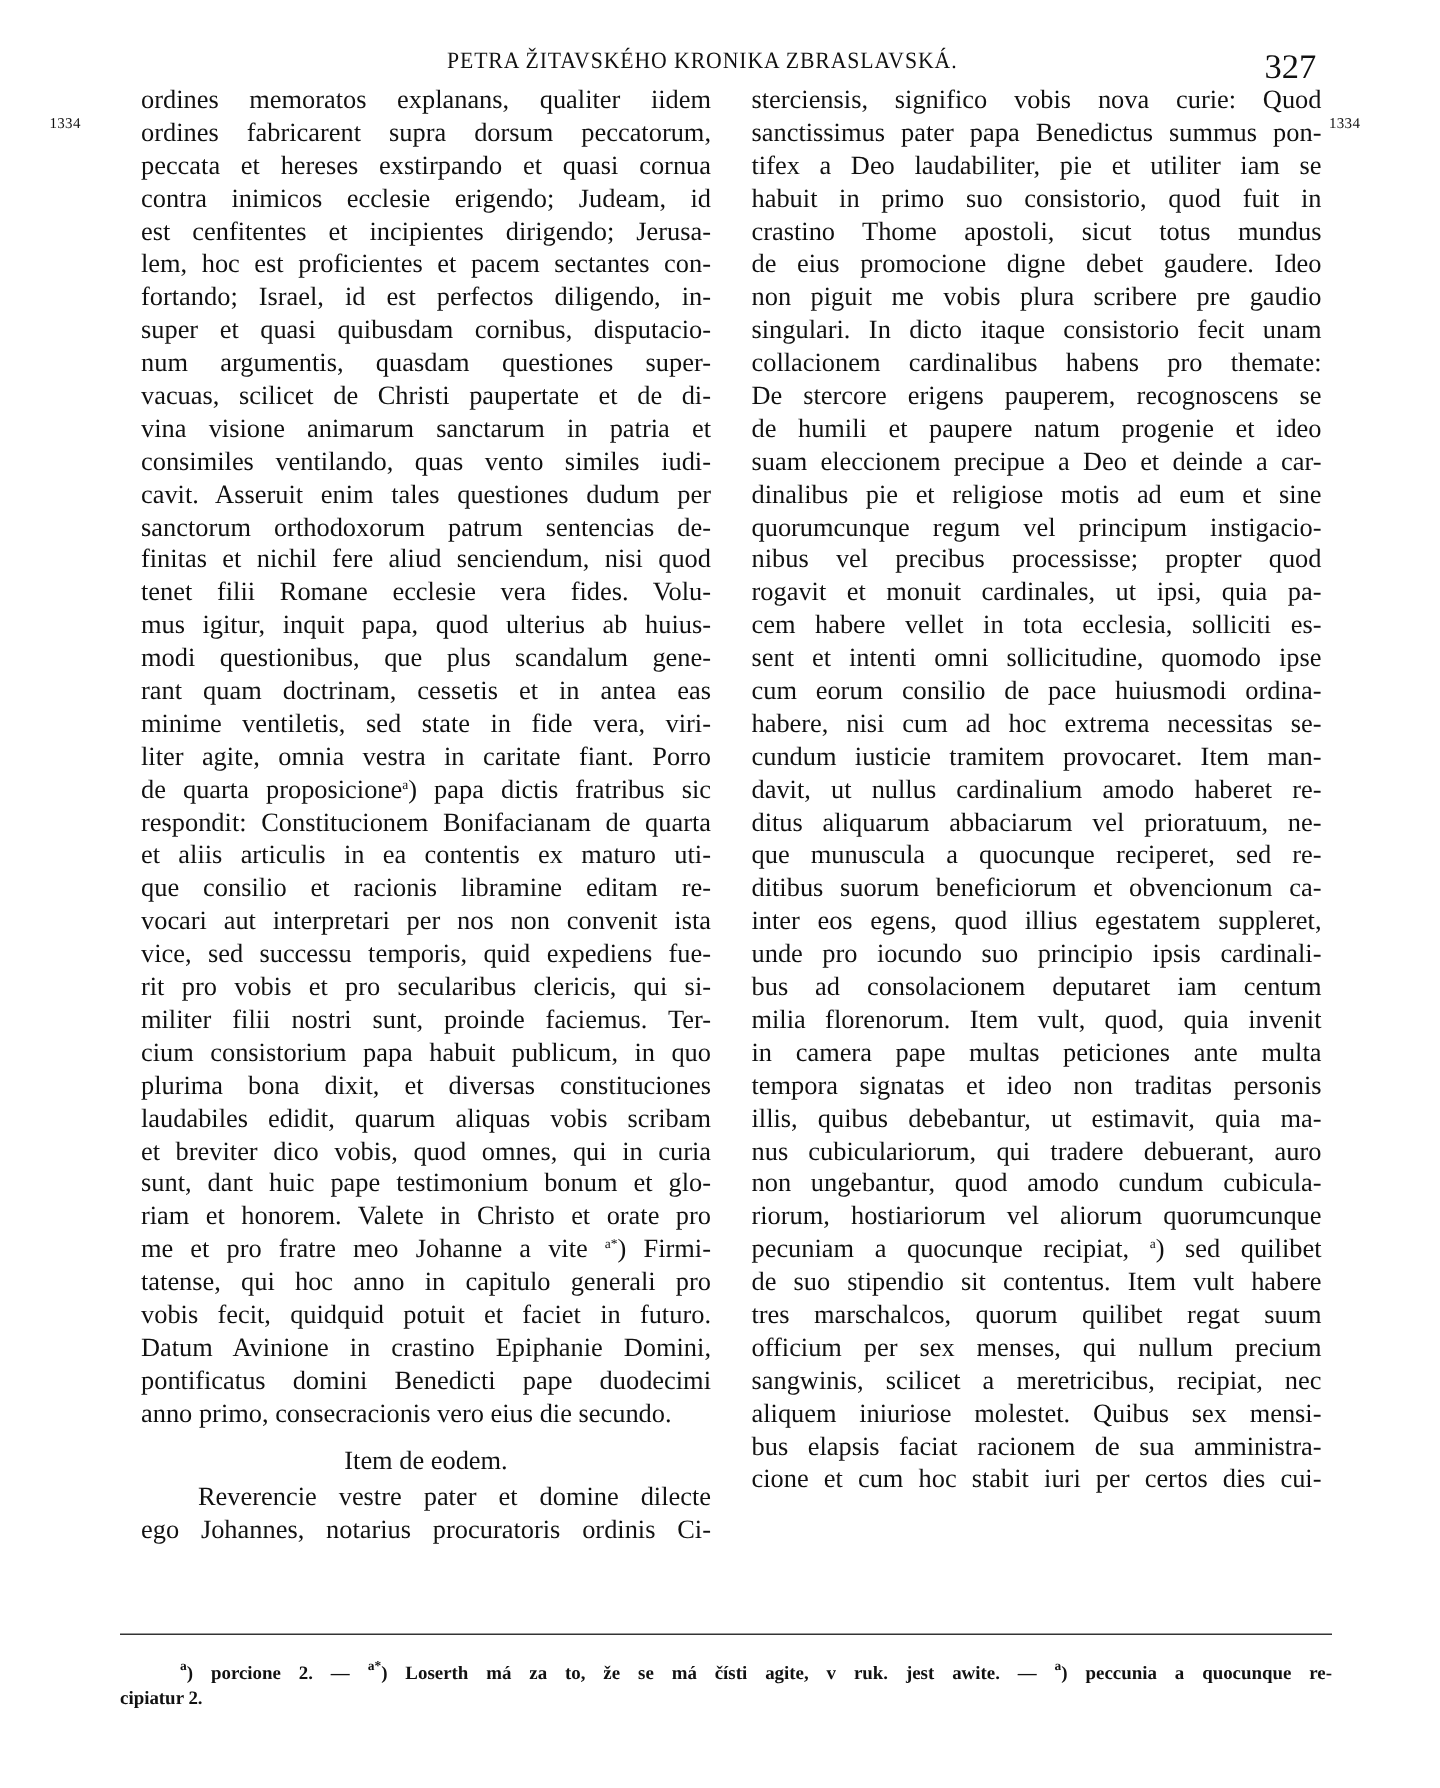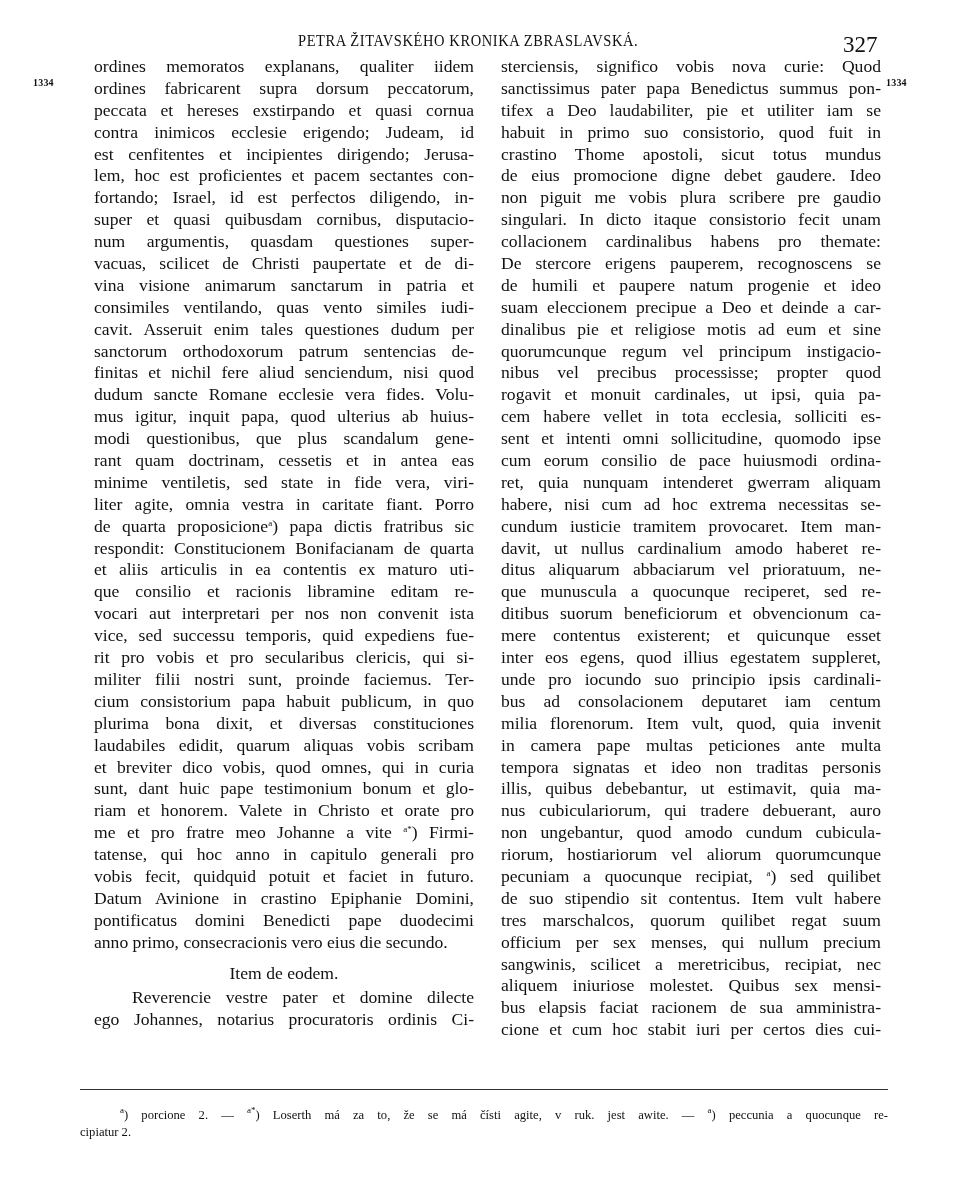--- a/index.html
+++ b/index.html
@@ -11,21 +11,21 @@
     position: absolute; top: 33px; left: 0; width: 822px; height: 24px;
   }
   .running-title {
     position: absolute; left: 298px; top: 0;
     font-size: 14.5px; letter-spacing: 0.6px; transform: scaleY(1.08);
   }
   .page-number {
     position: absolute; left: 843px; top: -1px; font-size: 23px;
   }
   .margin-year {
-    position: absolute; top: 77px; font-size: 10px; font-weight: bold; letter-spacing: 0.2px;
+    position: absolute; top: 77px; font-size: 10px; font-weight: normal; letter-spacing: 0.2px;
   }
   .margin-year.left { left: 33px; }
   .margin-year.right { left: 886px; }
   .column {
     position: absolute; top: 56px; width: 380px;
     font-size: 17.6px; line-height: 21.9px; margin-left: 14px;
   }
   .column.left { left: 80px; }
   .column.right { left: 487px; }
   .line {
@@ -39,21 +39,21 @@
     margin-top: 9px; margin-bottom: 3px; white-space: nowrap;
   }
   .footnote-rule {
     position: absolute; left: 80px; top: 1089px; width: 808px; height: 0;
     border-top: 1.3px solid #333;
   }
   .footnotes {
     position: absolute; left: 80px; top: 1107px; width: 808px;
     font-size: 12.6px; line-height: 17px;
   }
-  .footnotes .fn-line { display: block; white-space: nowrap; }
+  .footnotes .fn-line { display: block; white-space: nowrap; font-weight: bold; }
   .footnotes .fn-line.first { padding-left: 40px; text-align: justify; text-align-last: justify; }
   sup { font-size: 9px; vertical-align: 6px; line-height: 0; }
 </style>
 </head>
 <body>
 
 <div class="running-head">
   <span class="running-title">PETRA ŽITAVSKÉHO KRONIKA ZBRASLAVSKÁ.</span>
   <span class="page-number">327</span>
 </div>
@@ -71,21 +71,21 @@
       <span class="line">lem, hoc est proficientes et pacem sectantes con-</span>
       <span class="line">fortando; Israel, id est perfectos diligendo, in-</span>
       <span class="line">super et quasi quibusdam cornibus, disputacio-</span>
       <span class="line">num argumentis, quasdam questiones super-</span>
       <span class="line">vacuas, scilicet de Christi paupertate et de di-</span>
       <span class="line">vina visione animarum sanctarum in patria et</span>
       <span class="line">consimiles ventilando, quas vento similes iudi-</span>
       <span class="line">cavit. Asseruit enim tales questiones dudum per</span>
       <span class="line">sanctorum orthodoxorum patrum sentencias de-</span>
       <span class="line">finitas et nichil fere aliud senciendum, nisi quod</span>
-      <span class="line">dudum sancte Romane ecclesie vera fides. Volu-</span>
+      <span class="line">tenet filii Romane ecclesie vera fides. Volu-</span>
       <span class="line">mus igitur, inquit papa, quod ulterius ab huius-</span>
       <span class="line">modi questionibus, que plus scandalum gene-</span>
       <span class="line">rant quam doctrinam, cessetis et in antea eas</span>
       <span class="line">minime ventiletis, sed state in fide vera, viri-</span>
       <span class="line">liter agite, omnia vestra in caritate fiant. Porro</span>
     </div>
   <span class="line"><span>de quarta proposicione</span><sup>a</sup><span>) papa dictis fratribus sic</span></span>
   <div id="left-lines-2">
       <span class="line">respondit: Constitucionem Bonifacianam de quarta</span>
       <span class="line">et aliis articulis in ea contentis ex maturo uti-</span>
@@ -130,28 +130,26 @@
       <span class="line">De stercore erigens pauperem, recognoscens se</span>
       <span class="line">de humili et paupere natum progenie et ideo</span>
       <span class="line">suam eleccionem precipue a Deo et deinde a car-</span>
       <span class="line">dinalibus pie et religiose motis ad eum et sine</span>
       <span class="line">quorumcunque regum vel principum instigacio-</span>
       <span class="line">nibus vel precibus processisse; propter quod</span>
       <span class="line">rogavit et monuit cardinales, ut ipsi, quia pa-</span>
       <span class="line">cem habere vellet in tota ecclesia, solliciti es-</span>
       <span class="line">sent et intenti omni sollicitudine, quomodo ipse</span>
       <span class="line">cum eorum consilio de pace huiusmodi ordina-</span>
-      <span class="line">ret, quia nunquam intenderet gwerram aliquam</span>
       <span class="line">habere, nisi cum ad hoc extrema necessitas se-</span>
       <span class="line">cundum iusticie tramitem provocaret. Item man-</span>
       <span class="line">davit, ut nullus cardinalium amodo haberet re-</span>
       <span class="line">ditus aliquarum abbaciarum vel prioratuum, ne-</span>
       <span class="line">que munuscula a quocunque reciperet, sed re-</span>
       <span class="line">ditibus suorum beneficiorum et obvencionum ca-</span>
-      <span class="line">mere contentus existerent; et quicunque esset</span>
       <span class="line">inter eos egens, quod illius egestatem suppleret,</span>
       <span class="line">unde pro iocundo suo principio ipsis cardinali-</span>
       <span class="line">bus ad consolacionem deputaret iam centum</span>
       <span class="line">milia florenorum. Item vult, quod, quia invenit</span>
       <span class="line">in camera pape multas peticiones ante multa</span>
       <span class="line">tempora signatas et ideo non traditas personis</span>
       <span class="line">illis, quibus debebantur, ut estimavit, quia ma-</span>
       <span class="line">nus cubiculariorum, qui tradere debuerant, auro</span>
       <span class="line">non ungebantur, quod amodo cundum cubicula-</span>
       <span class="line">riorum, hostiariorum vel aliorum quorumcunque</span>

